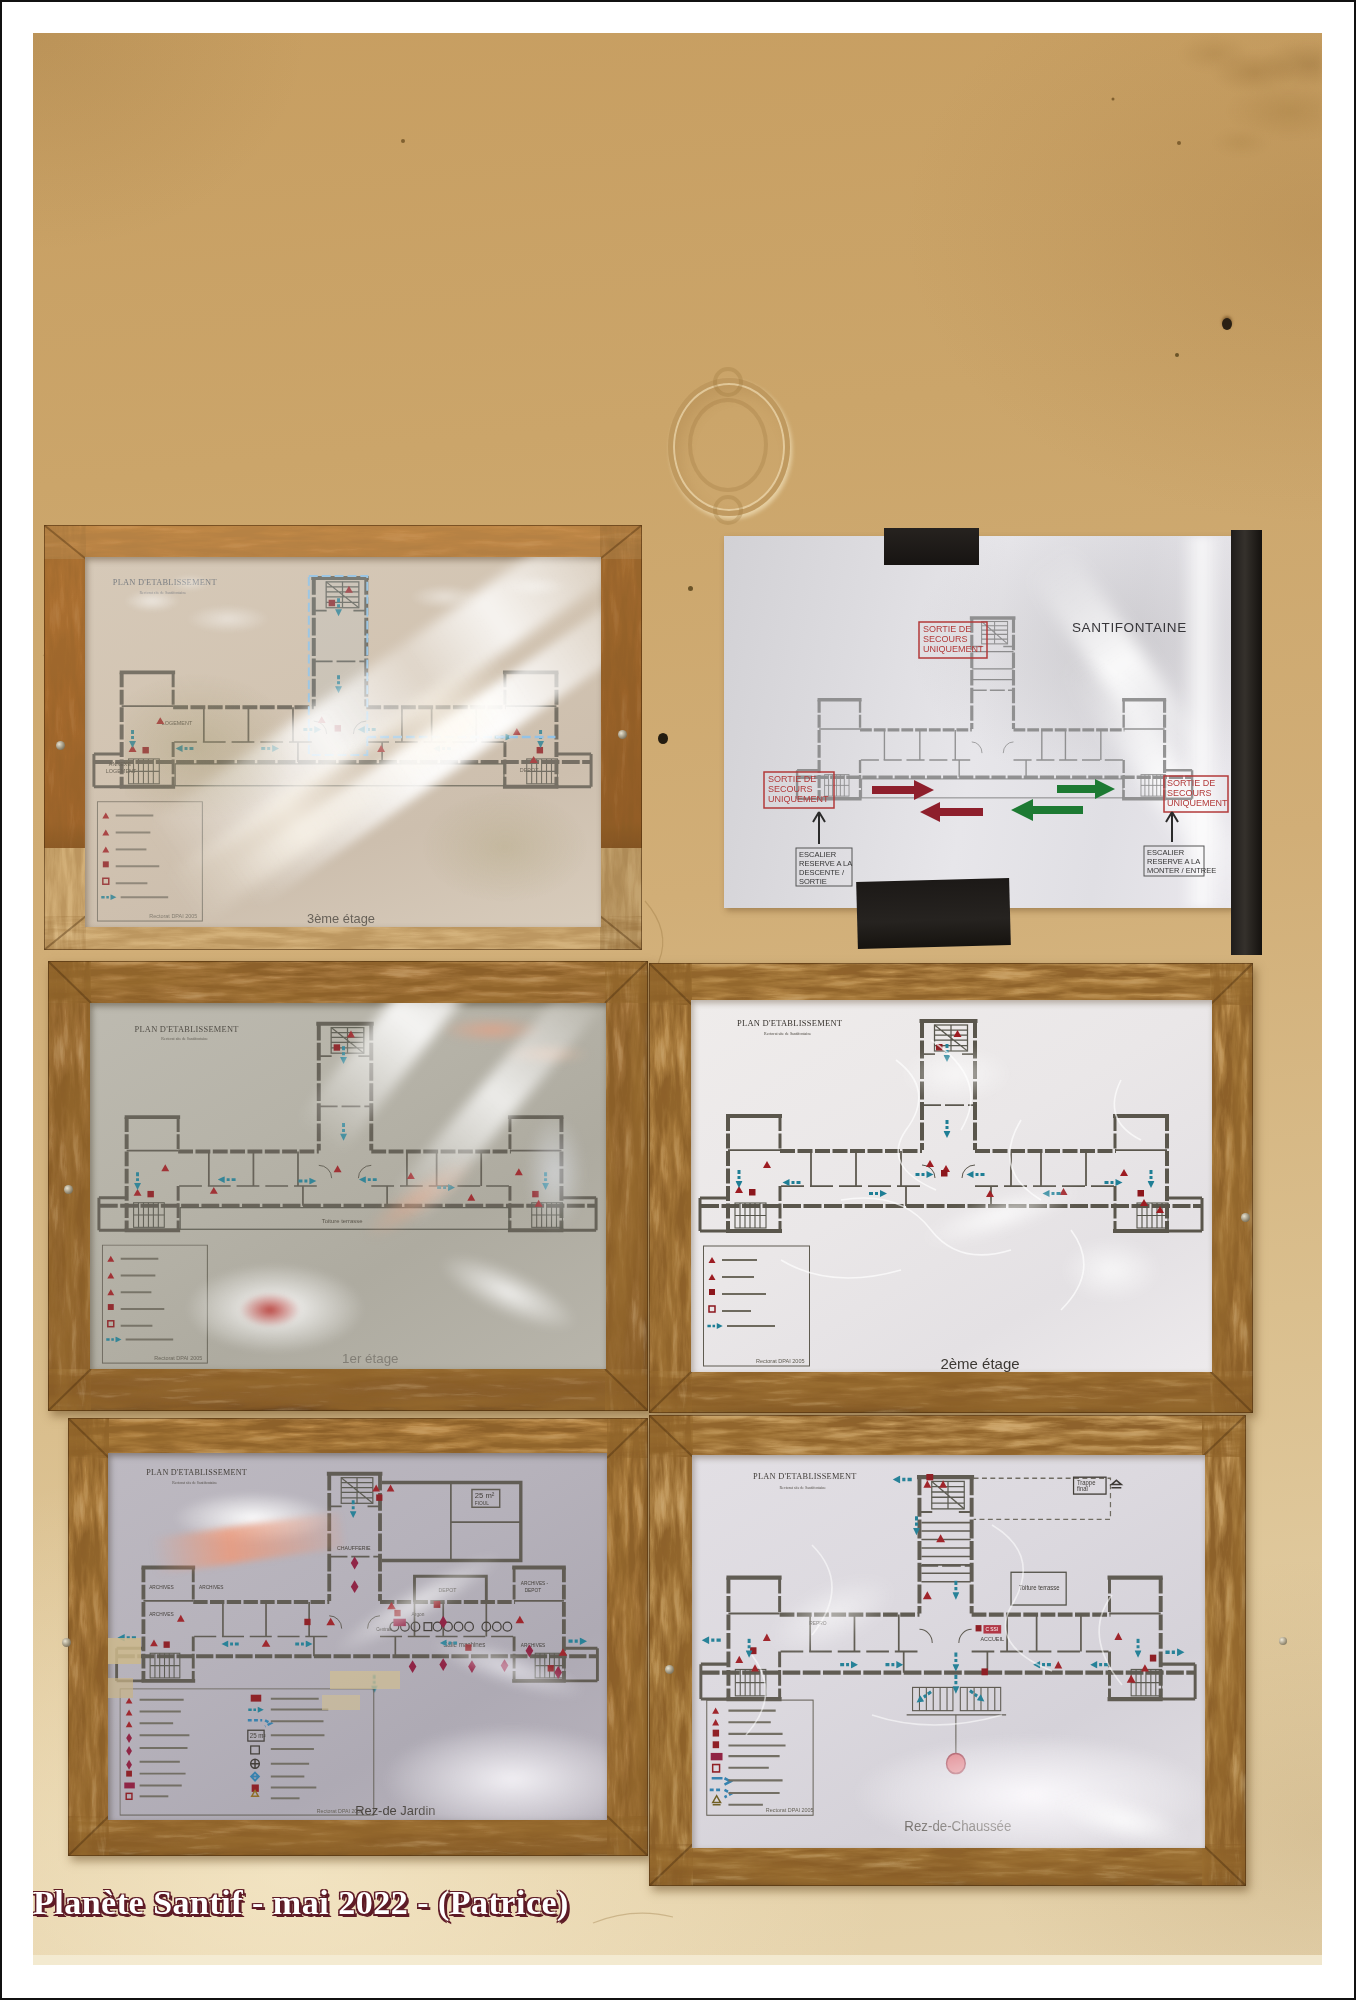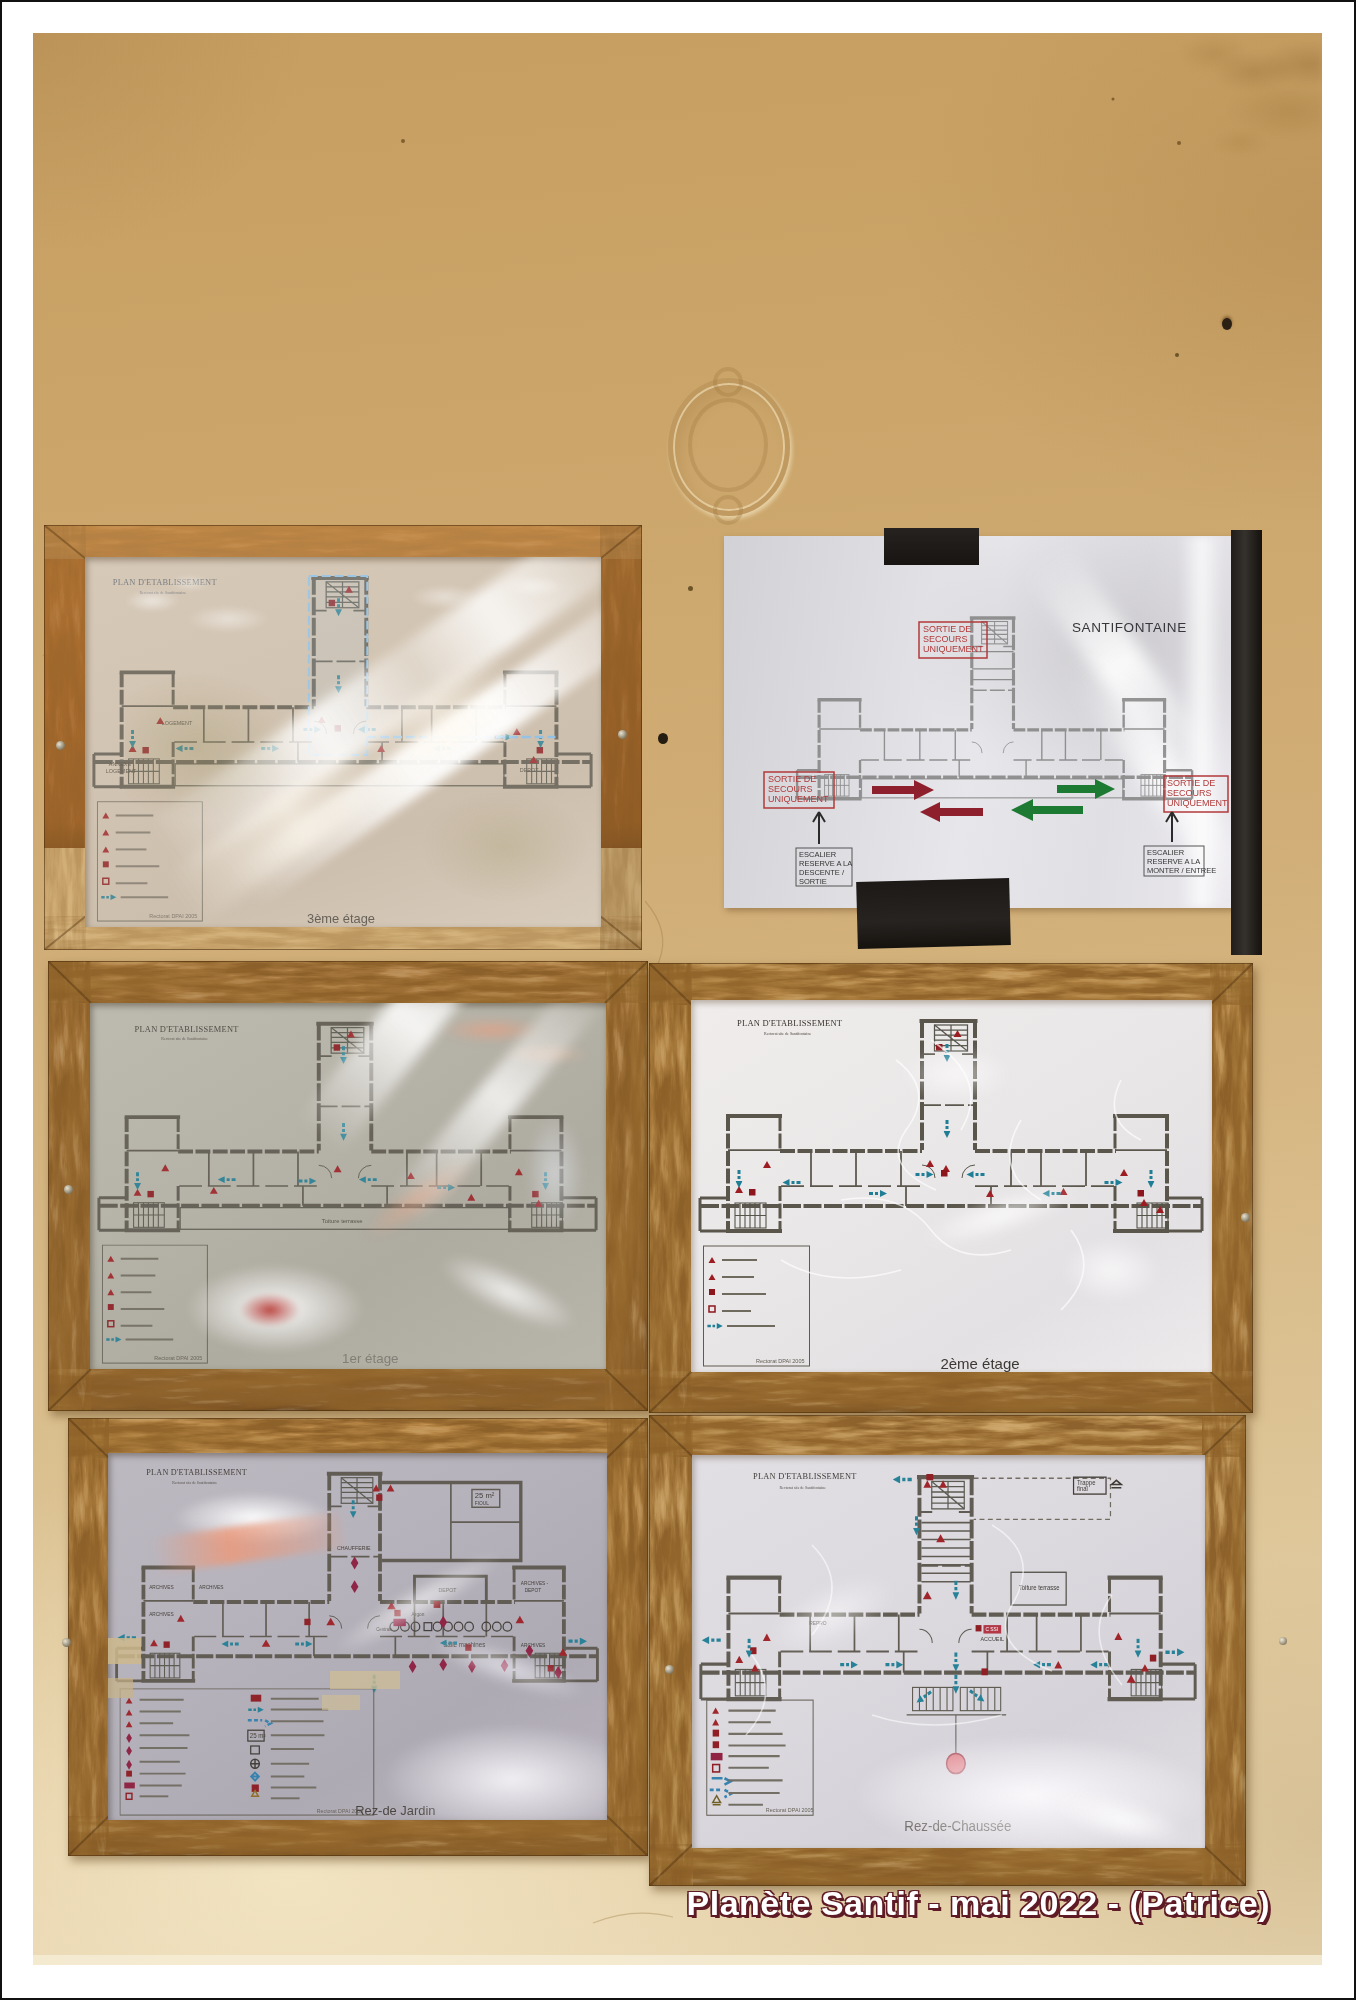--- a/index.html
+++ b/index.html
@@ -751,17 +751,17 @@
 <path d="M180,260 q60,20 130,0"></path>
 <path d="M60,200 q30,40 -6,80"></path>
 </g>
           </svg>
 <div style="position:absolute;left:30px;top:100px;width:220px;height:120px;background:radial-gradient(ellipse 90px 40px at 50% 50%,rgba(255,255,255,.55),transparent 75%);transform:rotate(-25deg);filter:blur(5px);"></div>
 <div style="position:absolute;left:130px;top:250px;width:420px;height:150px;background:radial-gradient(ellipse 180px 60px at 50% 60%,rgba(252,250,253,.95),rgba(252,250,253,.3) 75%,transparent);filter:blur(4px);"></div>
 <div style="position:absolute;left:330px;top:330px;width:200px;height:70px;background:radial-gradient(ellipse 90px 28px at 50% 50%,rgba(255,255,255,.8),transparent 75%);transform:rotate(15deg);filter:blur(4px);"></div>
 </div>
 </div>
 
-<div style="position:absolute;left:8px;top:1851px;width:1229px;text-align:right;font-family:Liberation Sans, sans-serif;font-weight:bold;font-size:34px;letter-spacing:0.5px;color:#fff;text-shadow:3px 3px 0 #5e1b26,-1.5px -1.5px 0 #5e1b26,1.5px -1.5px 0 #5e1b26,-1.5px 1.5px 0 #5e1b26,1.5px 1.5px 0 #5e1b26;">Planète Santif - mai 2022 - (Patrice)</div>
+<div style="position:absolute;left:0;top:1851px;width:1229px;font-family:Liberation Serif, serif;font-weight:bold;font-size:34px;letter-spacing:0.5px;color:#fff;text-shadow:3px 3px 0 #5e1b26,-1.5px -1.5px 0 #5e1b26,1.5px -1.5px 0 #5e1b26,-1.5px 1.5px 0 #5e1b26,1.5px 1.5px 0 #5e1b26;">Planète Santif - mai 2022 - (Patrice)</div>
 
 <div style="position:absolute;left:0;top:1922px;width:1289px;height:10px;background:rgba(245,238,215,.8);"></div>
 </div>
 </div>
 
 </body></html>

